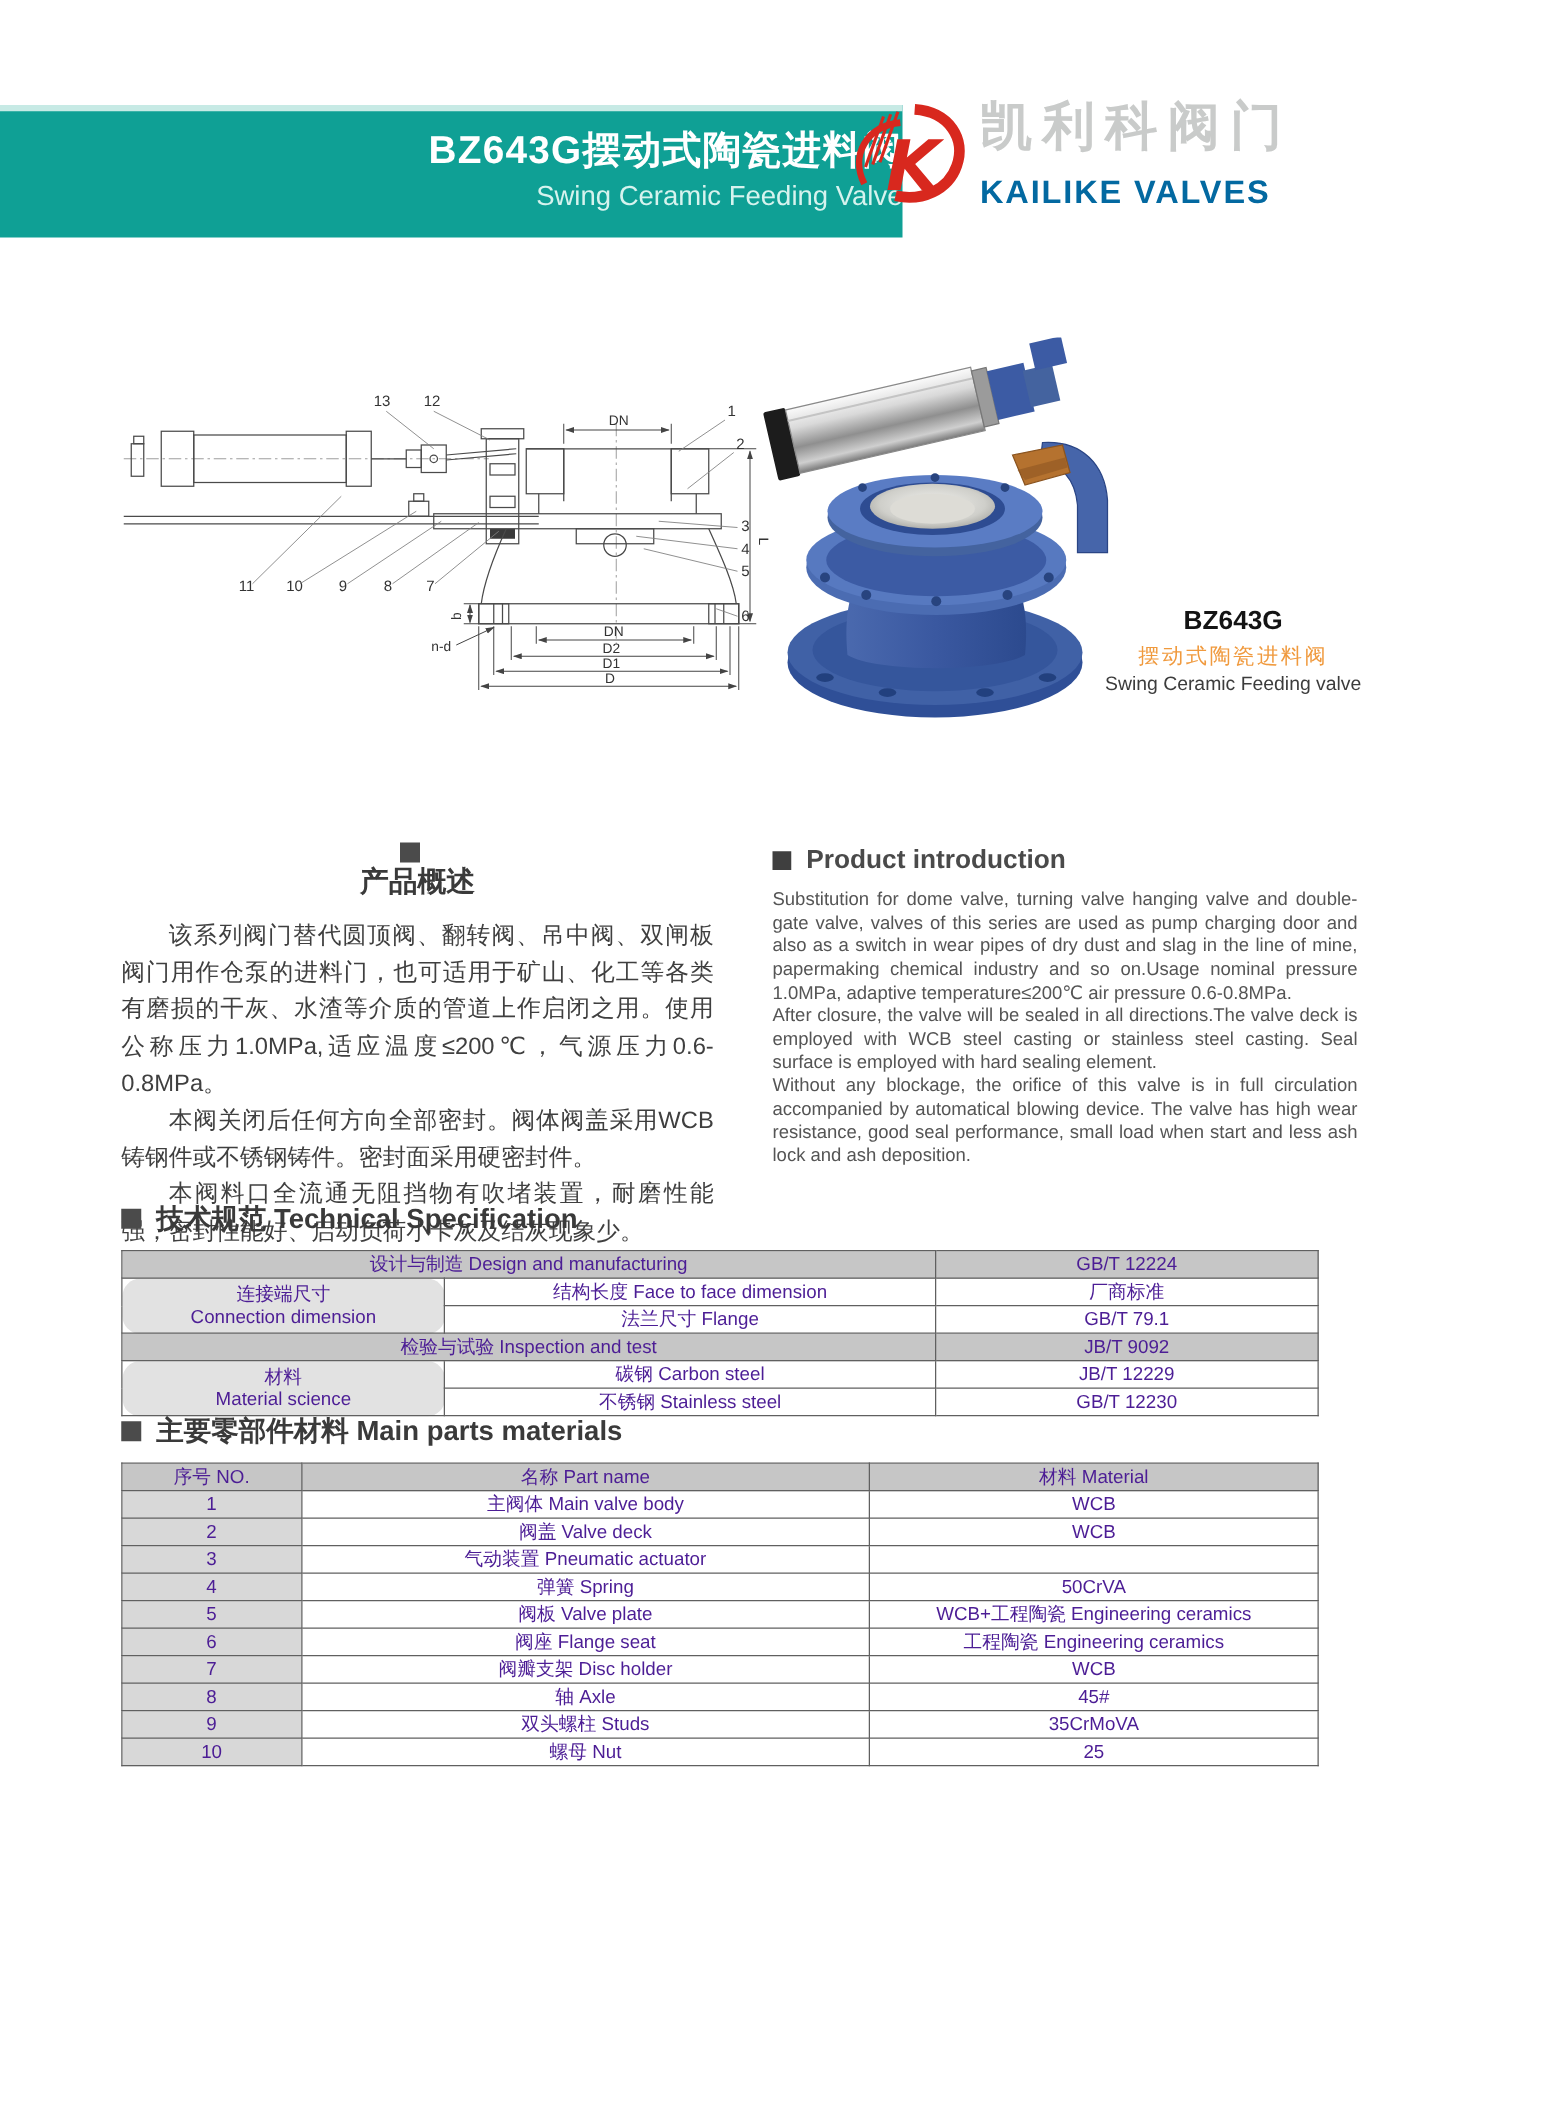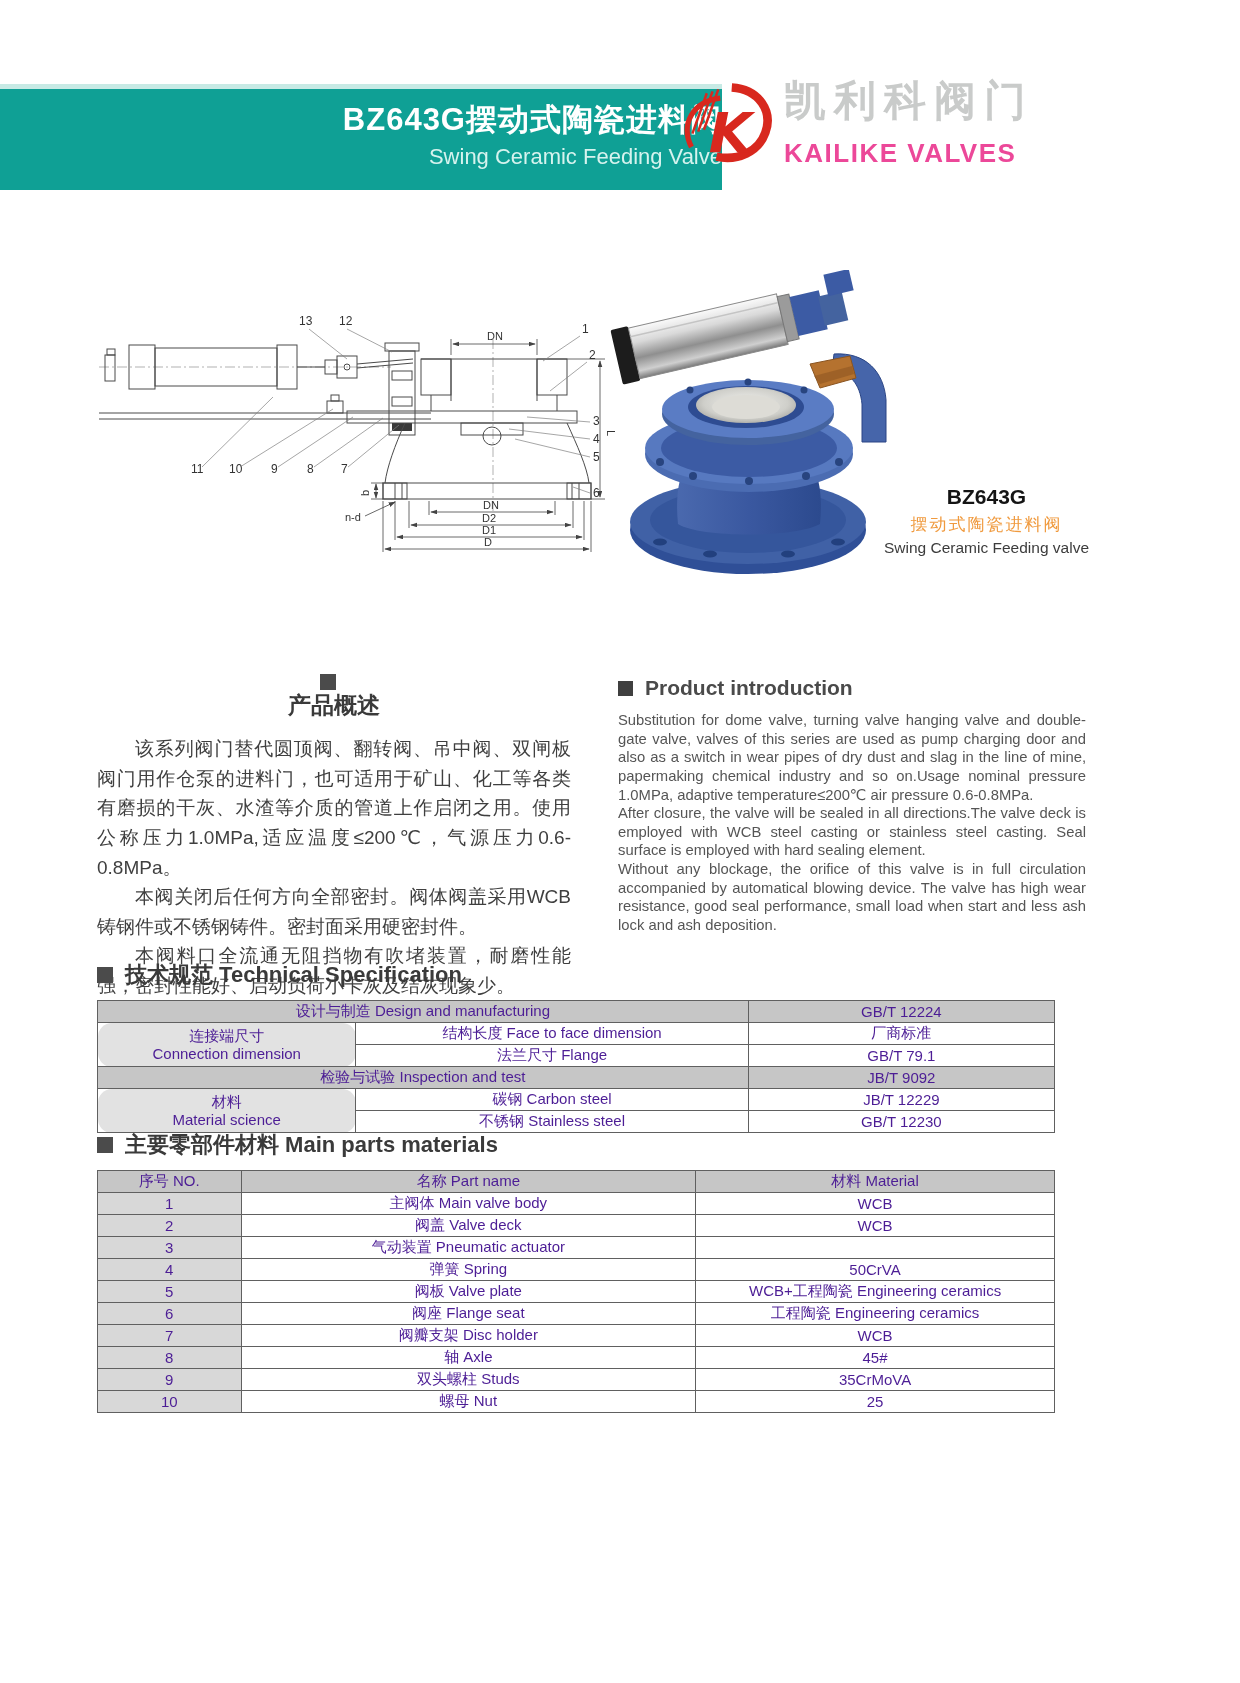--- a/index.html
+++ b/index.html
@@ -9,21 +9,21 @@
   
   .title-band{position:absolute;left:0;top:84px;width:722px;height:106px;background:#0fa095;
               border-top:5px solid #c7eae5;box-sizing:border-box;padding:10px 0 0 100px;text-align:right;}
   .title-band h1{margin:0;color:#ffffff;font-size:31px;font-weight:bold;letter-spacing:1px;}
   .title-band .subtitle{color:#d6f3ee;font-size:22px;margin-top:3px;}
 
   .logo{position:absolute;left:678px;top:76px;display:flex;align-items:center;}
   .logo svg{flex:0 0 auto;}
   .logo-text{margin-left:10px;}
   .logo-zh{font-size:42px;font-weight:bold;color:#c9cbca;letter-spacing:8px;line-height:1.05;}
-  .logo-en{font-size:26px;font-weight:bold;color:#ec4899;letter-spacing:1.5px;margin-top:15px;}
+  .logo-en{font-size:26px;font-weight:bold;color:#0369a1;letter-spacing:1.5px;margin-top:15px;}
 
   
   .drawing{position:absolute;left:95px;top:305px;}
   .photo{position:absolute;left:598px;top:270px;}
   .caption{position:absolute;left:884px;top:485px;text-align:center;}
   .caption-model{font-size:21px;font-weight:bold;color:#141414;}
   .caption-zh{font-size:17px;color:#f09a3e;letter-spacing:2px;margin-top:4px;}
   .caption-en{font-size:15.5px;color:#3c3c3c;margin-top:3px;}
 
   

